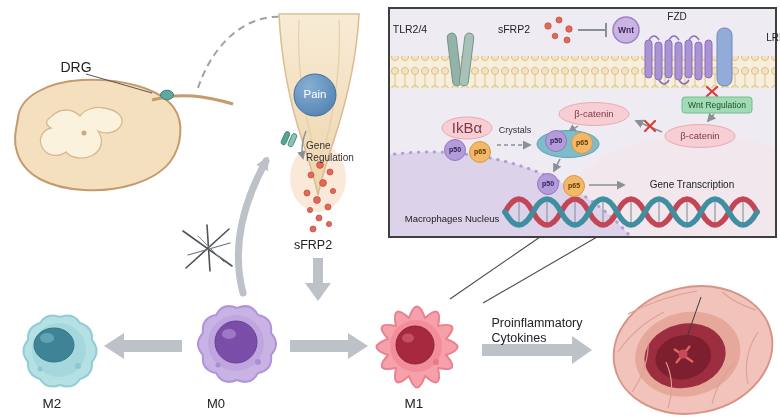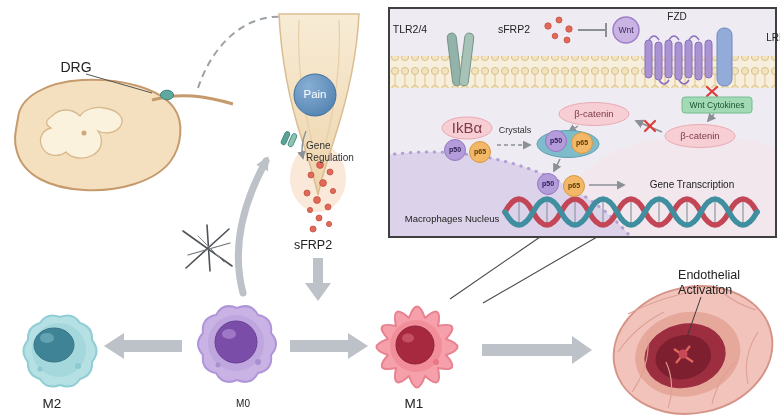--- a/index.html
+++ b/index.html
@@ -230,31 +230,31 @@
   <line x1="589" y1="185" x2="624" y2="185" stroke="#8a9096" stroke-width="1.5" marker-end="url(#mArr)"></line>
 </g>
 </svg>
 
 <div class="lbl" style="left:76px;top:67px;font-size:14px;">DRG</div>
 <div class="lbl" style="left:315px;top:95px;font-size:11.5px;color:#fff;">Pain</div>
 <div class="lbl" style="left:330px;top:140px;font-size:10px;color:#333;margin-top:12px;">Gene
 Regulation</div>
 <div class="lbl" style="left:313px;top:245px;font-size:12.5px;">sFRP2</div>
 <div class="lbl" style="left:46px;top:404px;font-size:13.5px;padding-left:12px;">M2</div>
-<div class="lbl" style="left:243px;top:404px;font-size:10px;">M0</div>
+<div class="lbl" style="left:216px;top:404px;font-size:13px;">M0</div>
 <div class="lbl" style="left:414px;top:404px;font-size:13.5px;">M1</div>
-<div class="lbl" style="left:709px;top:283px;font-size:12.5px;">Endothelial
-Activation</div>
+<div class="lbl" style="left:537px;top:331px;font-size:12.5px;">Proinflammatory
+Cytokines</div>
 
 <div class="lbl" style="left:410px;top:29px;font-size:10.5px;">TLR2/4</div>
 <div class="lbl" style="left:514px;top:29px;font-size:10.5px;">sFRP2</div>
-<div class="lbl" style="left:626px;top:30px;font-size:8.5px;color:#3a2a60;font-weight:400;">Wnt</div>
+<div class="lbl" style="left:626px;top:30px;font-size:8.5px;color:#3a2a60;font-weight:700;">Wnt</div>
 <div class="lbl" style="left:677px;top:17px;font-size:10px;">FZD</div>
 <div class="lbl" style="left:776px;top:38px;font-size:10px;">LRP</div>
-<div class="lbl" style="left:717px;top:105px;font-size:8.5px;color:#17542f;">Wnt Cytokines</div>
+<div class="lbl" style="left:717px;top:105px;font-size:8.5px;color:#17542f;">Wnt Regulation</div>
 <div class="lbl" style="left:594px;top:114px;font-size:9.5px;color:#7d3b45;">β-catenin</div>
 <div class="lbl" style="left:700px;top:136px;font-size:9.5px;color:#7d3b45;">β-catenin</div>
 <div class="lbl" style="left:467px;top:128px;font-size:15px;color:#7d3b45;">IkBα</div>
 <div class="lbl" style="left:515px;top:130px;font-size:9px;color:#333;">Crystals</div>
 <div class="lbl" style="left:455px;top:150px;font-size:7px;color:#2e2156;font-weight:600;">p50</div>
 <div class="lbl" style="left:480px;top:152px;font-size:7px;color:#5c3c06;font-weight:600;">p65</div>
 <div class="lbl" style="left:556px;top:141px;font-size:7px;color:#2e2156;font-weight:600;">p50</div>
 <div class="lbl" style="left:582px;top:143px;font-size:7px;color:#5c3c06;font-weight:600;">p65</div>
 <div class="lbl" style="left:548px;top:184px;font-size:7px;color:#2e2156;font-weight:600;">p50</div>
 <div class="lbl" style="left:574px;top:186px;font-size:7px;color:#5c3c06;font-weight:600;">p65</div>

